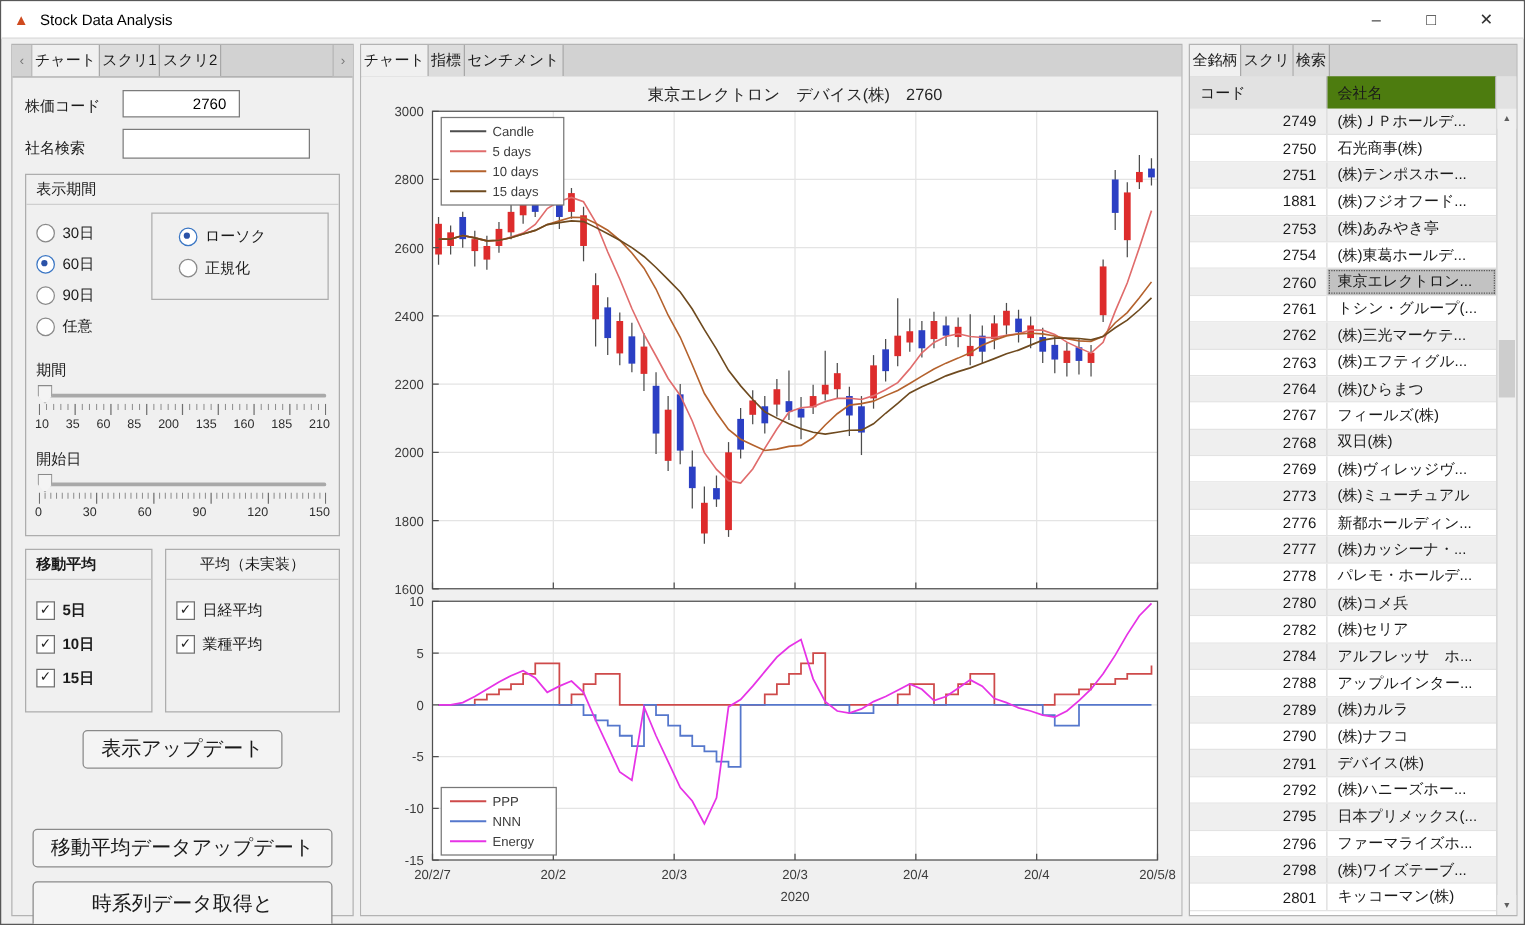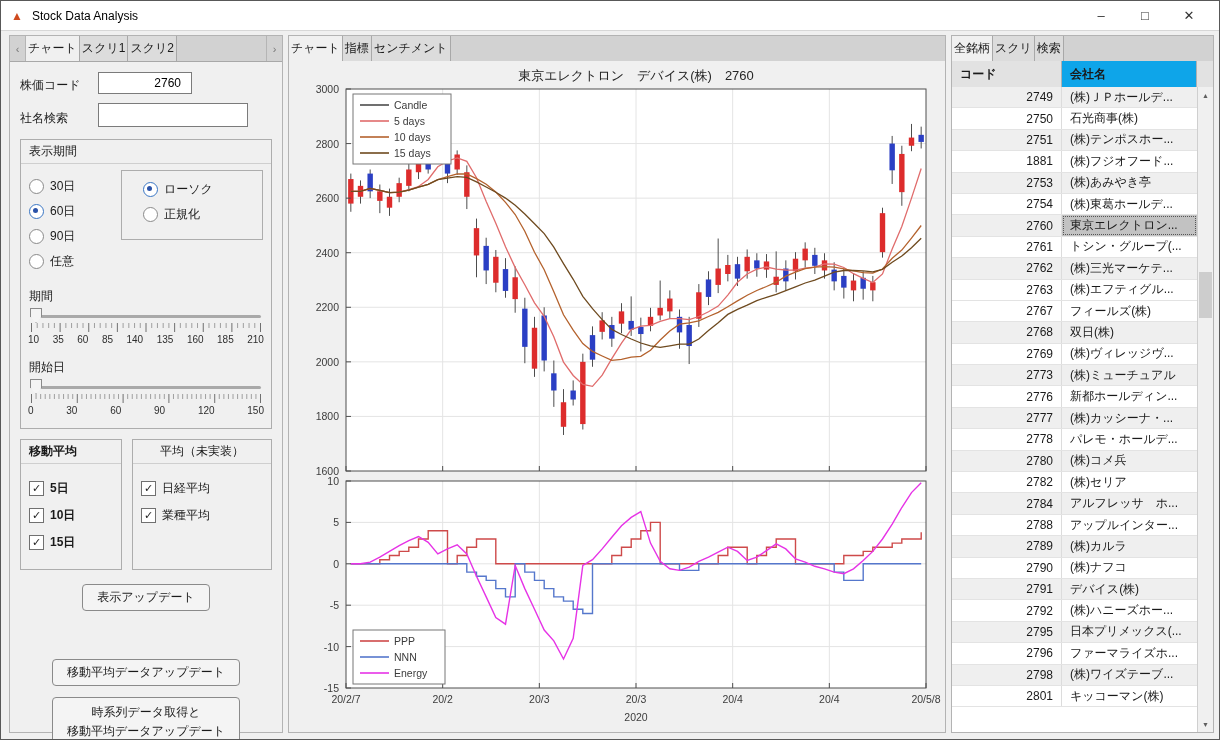--- a/index.html
+++ b/index.html
@@ -49,34 +49,34 @@
   .slider{position:relative;height:42px;margin:0 2px;}
   .groove{position:absolute;left:0;right:0;top:8px;height:3px;background:#a9a9a9;border-radius:2px;}
   .thumb{position:absolute;left:-1px;top:1px;width:12px;height:15px;background:#f4f4f4;border:1px solid #8a8a8a;
     clip-path:polygon(0 0,100% 0,100% 55%,50% 100%,0 55%);box-sizing:border-box;}
   .ticks-svg{position:absolute;left:0;right:0;top:16px;width:100%;height:11px;}
   .slider-labels{position:absolute;top:27px;left:-3px;right:-3px;display:flex;justify-content:space-between;
     font-size:10px;color:#2e2e2e;}
   .check-groups{display:flex;gap:10px;margin-top:10px;}
   #ma-box{width:100px;flex:none;font-weight:bold;}
   #avg-box{flex:1;text-align:center;}
-  .btn{display:block;border:1px solid #8a8a8a;border-radius:4px;background:#f4f4f4;font-family:inherit;font-size:12px;
+  .btn{display:block;border:1px solid #8a8a8a;border-radius:4px;background:#f4f4f4;font-family:inherit;font-size:16px;
     padding:4px 14px;margin:0 auto;color:#1a1a1a;}
   #btn-display{margin-top:14px;}
   #btn-ma{margin-top:48px;}
   #btn-fetch{margin-top:11px;line-height:1.6;padding:5px 14px;}
   
   .chart-wrap{position:absolute;top:25px;left:0;right:0;bottom:0;background:#f0f0f0;}
   .tick{font-size:10.5px;fill:#3c3c3c;}
   .ctitle{font-size:13px;fill:#262626;}
   
   .rt-header{position:absolute;top:25px;left:0;right:0;height:26px;display:flex;border-bottom:1px solid #b5b5b5;background:#e2e2e2;}
-  .hc{display:flex;align-items:center;padding:0 8px;box-sizing:border-box;border-right:1px solid #b0b0b0;font-weight:bold;}
+  .hc{display:flex;align-items:center;padding:0 8px;box-sizing:border-box;border-right:1px solid #b0b0b0;}
   .hc.code{width:110px;background:#e2e2e2;}
-  .hc.name{flex:1;background:#0ea5e9;}
+  .hc.name{flex:1;background:#4d7c0f;}
   .hc.fill{width:16px;background:#e2e2e2;border-right:none;padding:0;}
   .rt-rows{position:absolute;top:51px;left:0;right:16px;bottom:0;overflow:hidden;background:#fff;}
   .trow{display:flex;height:21.4px;box-sizing:border-box;border-bottom:1px solid #e3e3e3;}
   .trow.even{background:#efefef;}
   .trow.odd{background:#ffffff;}
   .tc{display:flex;align-items:center;padding:0 8px;box-sizing:border-box;overflow:hidden;white-space:nowrap;}
   .tc.code{width:110px;justify-content:flex-end;border-right:1px solid #dcdcdc;}
   .tc.name{flex:1;}
   .trow.sel .tc.name{background:#c2c2c2;outline:1px dotted #555;outline-offset:-2px;}
   .scrollbar{position:absolute;top:51px;right:0;bottom:0;width:16px;background:#f0f0f0;border-left:1px solid #cfcfcf;box-sizing:border-box;}
@@ -198,21 +198,21 @@
                 <line x1="215.1" x2="215.1" y1="0" y2="5" stroke="#8a8a8a" stroke-width="0.8"></line>
                 <line x1="220.9" x2="220.9" y1="0" y2="5" stroke="#8a8a8a" stroke-width="0.8"></line>
                 <line x1="226.7" x2="226.7" y1="0" y2="5" stroke="#8a8a8a" stroke-width="0.8"></line>
                 <line x1="232.5" x2="232.5" y1="0" y2="9" stroke="#6f6f6f" stroke-width="1"></line>
               </svg>
             <div class="slider-labels" id="period-labels">
                 <span>10</span>
                 <span>35</span>
                 <span>60</span>
                 <span>85</span>
-                <span>140</span>
+                <span>200</span>
                 <span>135</span>
                 <span>160</span>
                 <span>185</span>
                 <span>210</span>
               </div>
           </div>
           <div class="slider-label">開始日</div>
           <div class="slider">
             <div class="groove"></div>
             <div class="thumb"></div>
@@ -598,20 +598,24 @@
           <div class="tc name">トシン・グループ(...</div>
         </div>
         <div class="trow even">
           <div class="tc code">2762</div>
           <div class="tc name">(株)三光マーケテ...</div>
         </div>
         <div class="trow odd">
           <div class="tc code">2763</div>
           <div class="tc name">(株)エフティグル...</div>
         </div>
+        <div class="trow even">
+          <div class="tc code">2764</div>
+          <div class="tc name">(株)ひらまつ</div>
+        </div>
         <div class="trow odd">
           <div class="tc code">2767</div>
           <div class="tc name">フィールズ(株)</div>
         </div>
         <div class="trow even">
           <div class="tc code">2768</div>
           <div class="tc name">双日(株)</div>
         </div>
         <div class="trow odd">
           <div class="tc code">2769</div>

